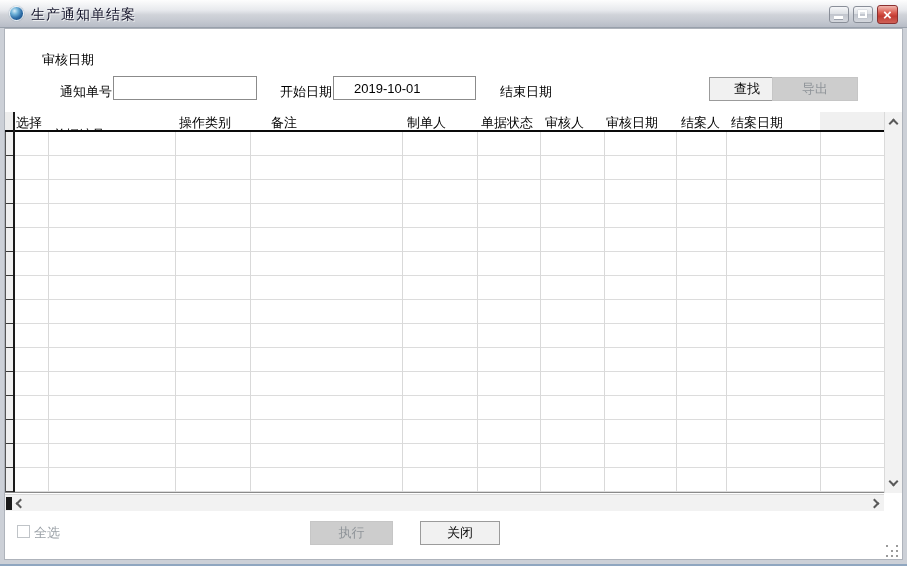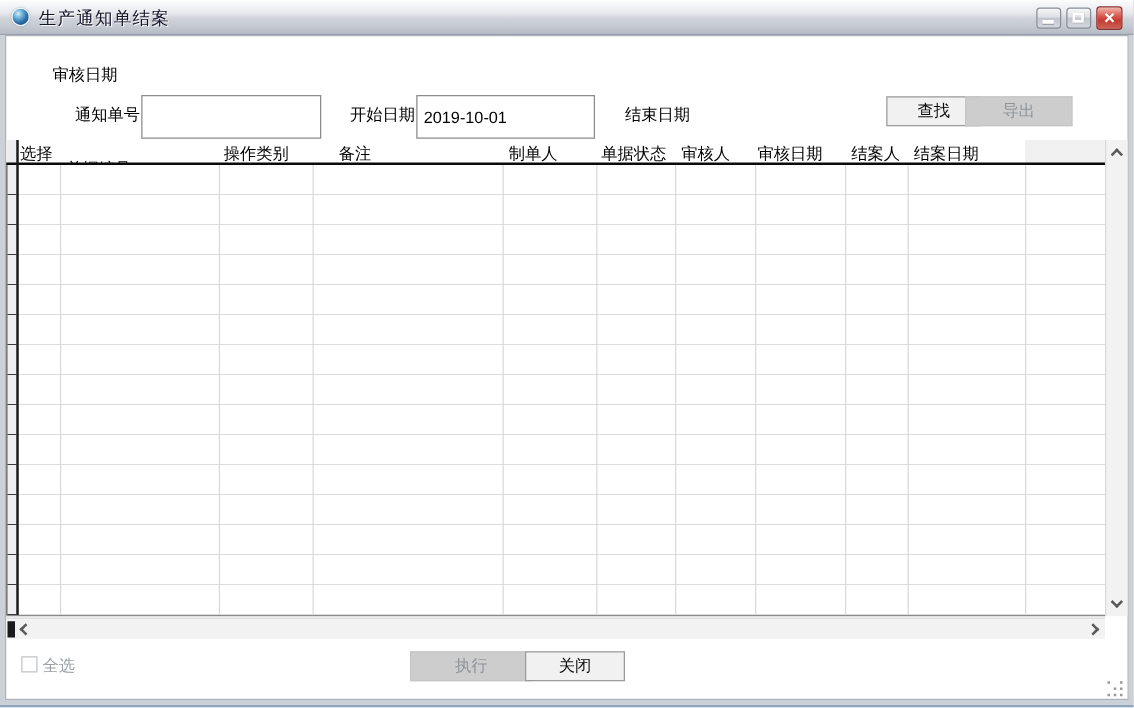--- a/index.html
+++ b/index.html
@@ -39,22 +39,22 @@
   }
   
   .client{position:absolute;left:4px;top:28px;width:899px;height:532px;background:#fff;border:1px solid #aeb3bb;}
   .lbl{position:absolute;font-size:13px;color:#000;}
   .note{position:absolute;font-size:13px;}
   .radio-group{position:absolute;left:98px;top:42px;width:126px;height:26px;border:1px solid #b7b7b7;background:#fff;}
   .radio{position:absolute;top:5px;width:13px;height:13px;border-radius:50%;border:1px solid #4a4a4a;background:#fff;}
   .radio .dot{position:absolute;left:2.5px;top:2.5px;width:6px;height:6px;border-radius:50%;background:#1a1a1a;}
   .rlabel{position:absolute;top:5px;font-size:13px;color:#000;}
   .tinput{
-    position:absolute;height:35px;border:1px solid #8b8b8b;background:#fff;
-    font-size:13px;color:#000;padding:0 5px;outline:none;
+    position:absolute;height:24px;border:1px solid #8b8b8b;background:#fff;
+    font-size:13px;color:#000;padding:0 20px;outline:none;
   }
   .btn{position:absolute;height:24px;font-size:13px;text-align:center;line-height:22px;cursor:pointer;}
   .btn.enabled{background:#f1f1f1;border:1px solid #9b9b9b;color:#0a0a0a;}
   .btn.disabled{background:#cdcdcd;border:1px solid #c6c6c6;color:#8f9499;cursor:default;}
   
   .grid-header-bg{position:absolute;left:5px;top:112px;width:879px;height:19px;background:#fff;}
   .grid-corner{position:absolute;left:5px;top:112px;width:8px;height:19px;background:#ededed;}
   .grid-header-empty{position:absolute;left:820px;top:112px;width:64px;height:19px;background:#f0f0f0;}
   .col-h{position:absolute;top:114px;font-size:13px;color:#000;white-space:nowrap;}
   .hdr-line{position:absolute;left:5px;top:130px;width:879px;height:2px;background:#0a0a0a;}
@@ -149,19 +149,19 @@
     <span class="chev down"></span>
   </div>
   <div class="hscroll">
     <span class="hthumb"></span>
     <span class="chev left"></span>
     <span class="chev right"></span>
   </div>
 
   <div class="checkbox"></div>
   <div class="lbl" style="left:34px;top:524px;color:#9aa0a6;">全选</div>
-  <div class="btn disabled" style="left:328px;top:521px;width:98px;">执行</div>
+  <div class="btn disabled" style="left:310px;top:521px;width:83px;">执行</div>
   <div class="btn enabled" style="left:420px;top:521px;width:80px;">关闭</div>
   <div class="grip">
       <i></i>
     </div>
 
 </div>
 
 </body></html>

